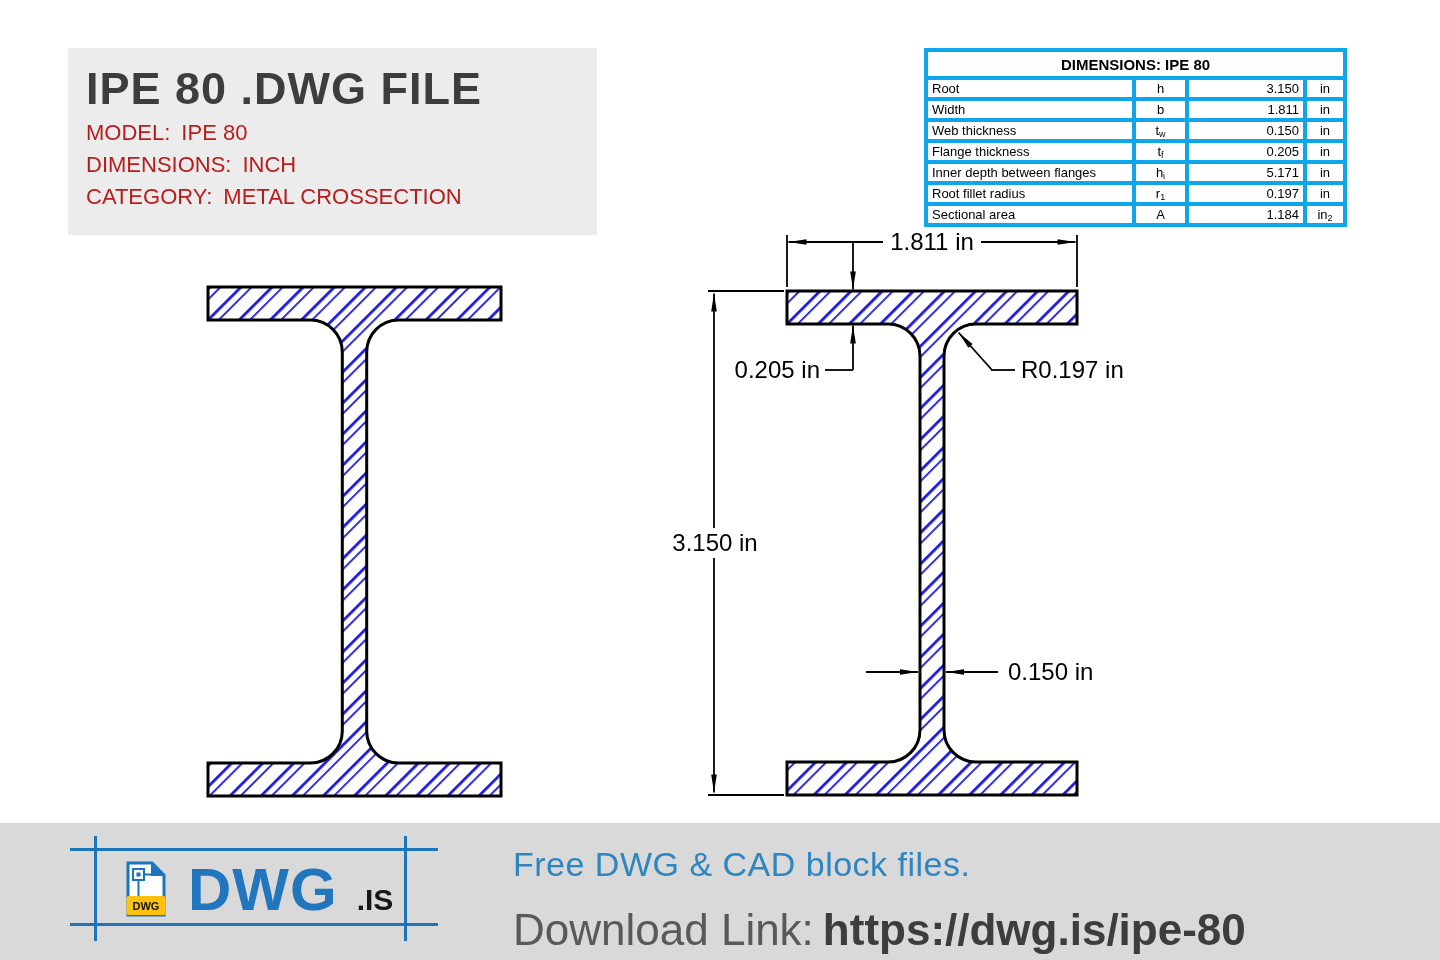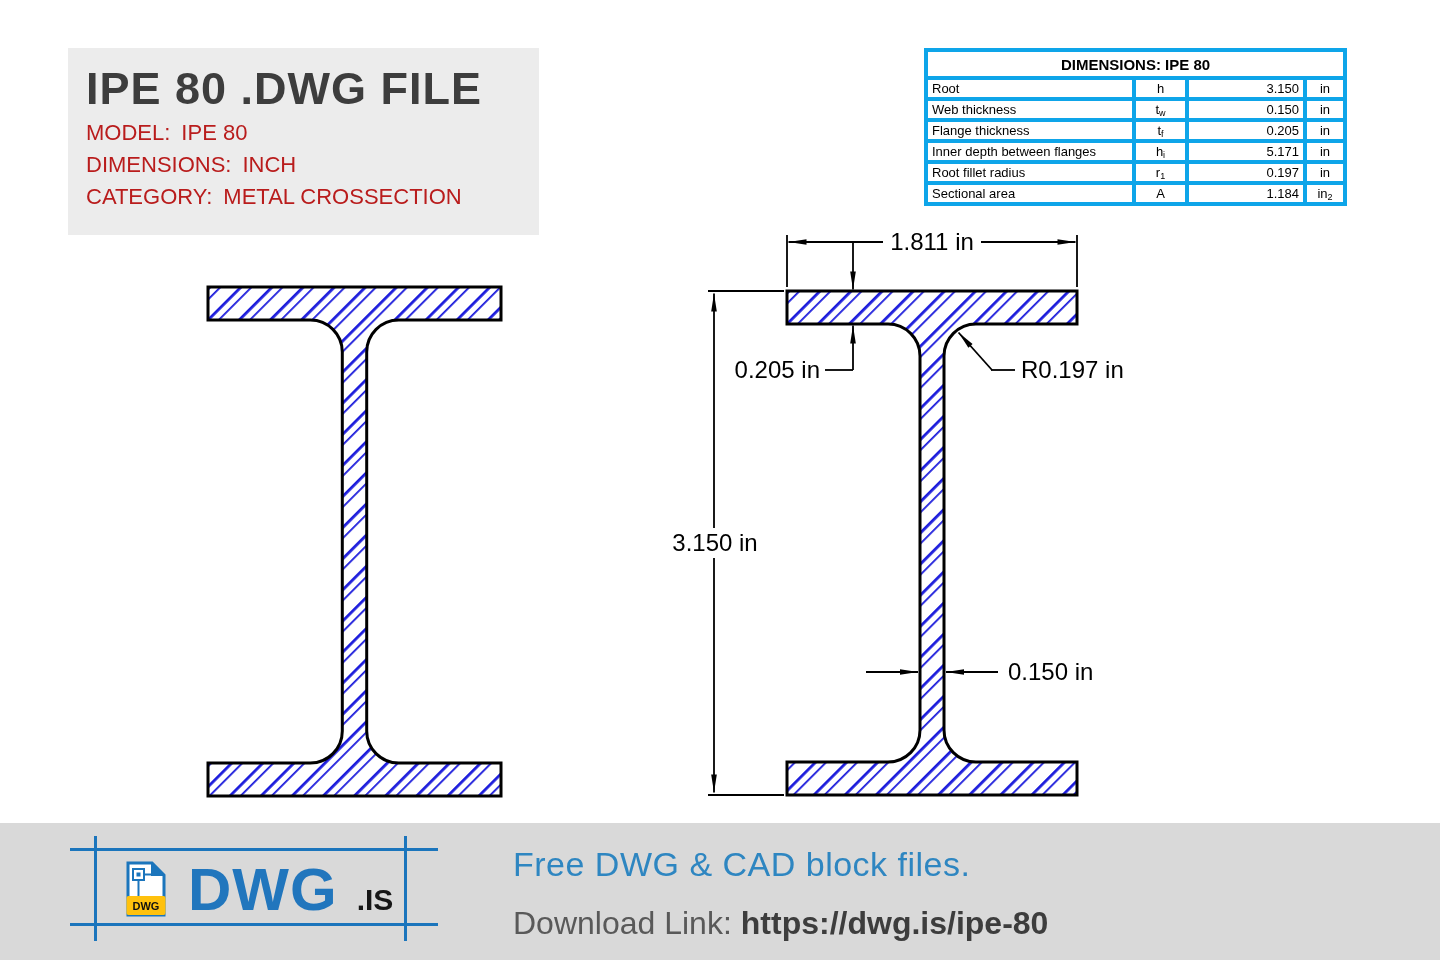--- a/index.html
+++ b/index.html
@@ -4,21 +4,21 @@
 <style>
   html,body{margin:0;padding:0;}
   body{
     width:1440px;height:960px;position:relative;overflow:hidden;
     background:#ffffff;
     font-family:"Liberation Sans", sans-serif;
     color:#000;
   }
   
   .title-card{
-    position:absolute;left:68px;top:48px;width:471px;height:187px;
+    position:absolute;left:68px;top:48px;width:529px;height:187px;
     background:#ececec;box-sizing:border-box;padding:14px 18px;
   }
   .title-card h1{
     margin:0;font-size:45px;font-weight:800;color:#3d3d3d;
     letter-spacing:1px;line-height:1.18;
   }
   .title-meta{margin-top:2px;font-size:22px;line-height:32px;color:#b91c1c;font-weight:500;}
   .title-meta .lbl{font-weight:500;}
   .title-meta .val{margin-left:11px;}
   
@@ -49,21 +49,21 @@
   .brand-word{
     position:absolute;left:188px;top:862px;line-height:56px;white-space:nowrap;
   }
   .brand-word .dwg{font-size:60px;font-weight:800;color:#2176bd;letter-spacing:1px;}
   .brand-word .is{font-size:30px;font-weight:800;color:#161616;margin-left:19px;}
   .tagline{
     position:absolute;left:513px;top:845px;font-size:34px;color:#2e86c1;
     letter-spacing:0.5px;white-space:nowrap;
   }
   .download-line{
-    position:absolute;left:513px;top:905px;font-size:32px;color:#595959;white-space:nowrap;
+    position:absolute;left:513px;top:905px;font-size:44px;color:#595959;white-space:nowrap;
   }
   .download-line .url{font-weight:bold;color:#3d3d3d;margin-left:9px;}
 </style>
 </head>
 <body>
 
 <div class="title-card">
   <h1>IPE 80 .DWG FILE</h1>
   <div class="title-meta">
     <div>
@@ -89,20 +89,26 @@
       <tr>
         <th colspan="4">DIMENSIONS: IPE 80</th>
       </tr>
   <tr>
     <td class="c-name">Root</td>
     <td class="c-sym"><span>h</span><span class="sub"></span></td>
     <td class="c-val">3.150</td>
     <td class="c-unit"><span>in</span><span class="sub"></span></td>
   </tr>
   <tr>
+    <td class="c-name">Width</td>
+    <td class="c-sym"><span>b</span><span class="sub"></span></td>
+    <td class="c-val">1.811</td>
+    <td class="c-unit"><span>in</span><span class="sub"></span></td>
+  </tr>
+  <tr>
     <td class="c-name">Web thickness</td>
     <td class="c-sym"><span>t</span><span class="sub">w</span></td>
     <td class="c-val">0.150</td>
     <td class="c-unit"><span>in</span><span class="sub"></span></td>
   </tr>
   <tr>
     <td class="c-name">Flange thickness</td>
     <td class="c-sym"><span>t</span><span class="sub">f</span></td>
     <td class="c-val">0.205</td>
     <td class="c-unit"><span>in</span><span class="sub"></span></td>

